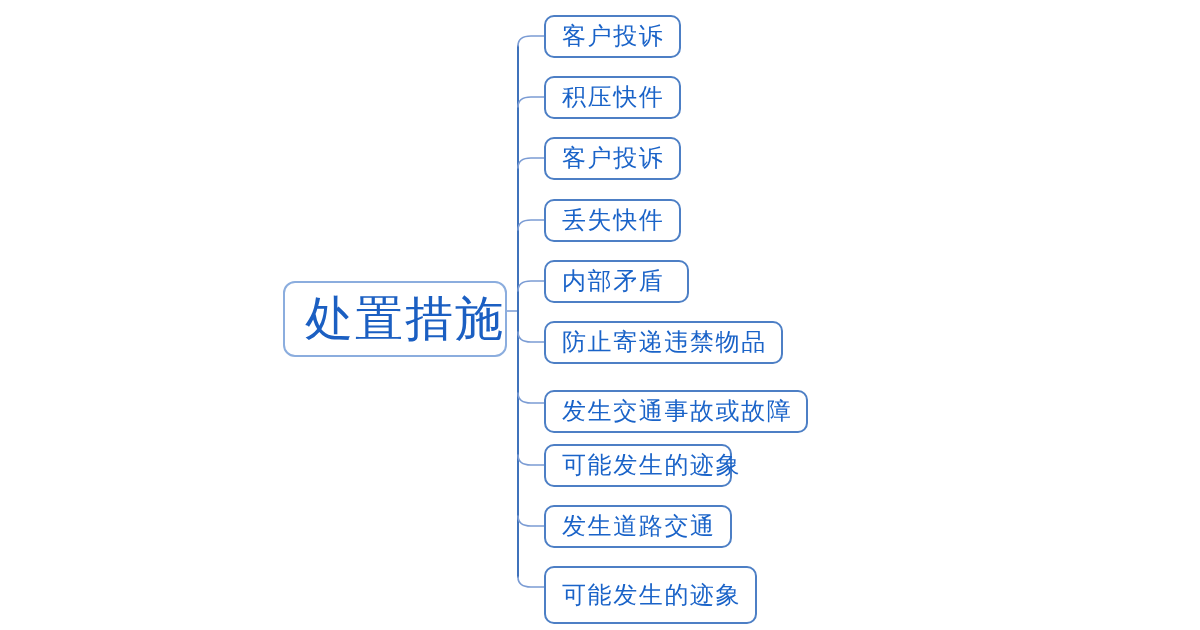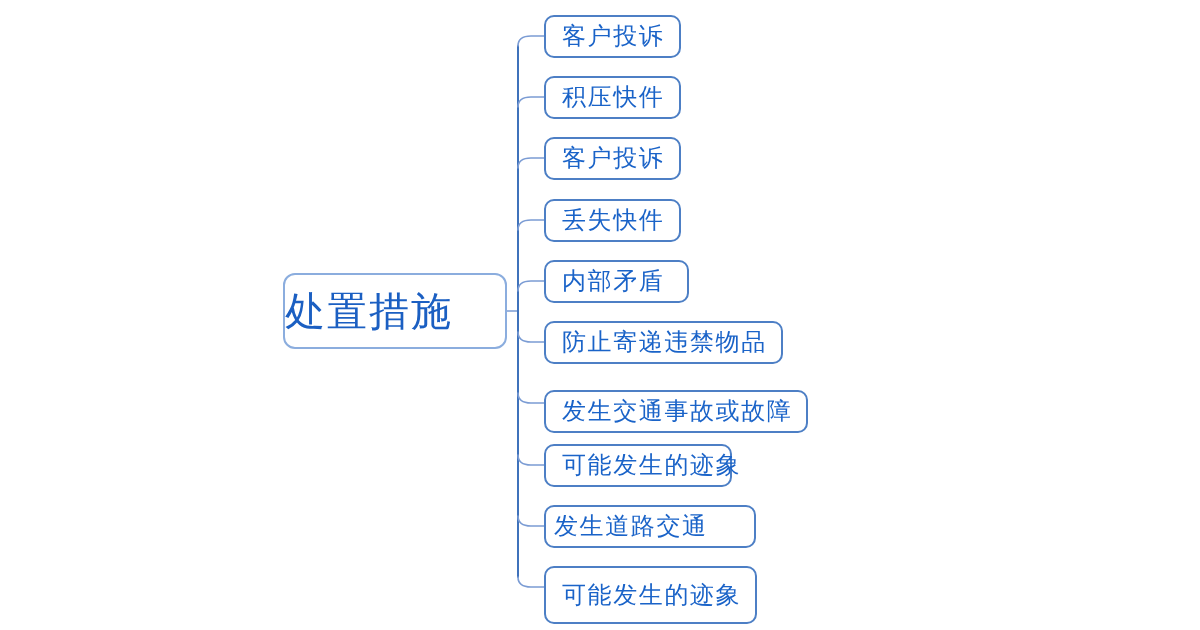--- a/index.html
+++ b/index.html
@@ -16,24 +16,25 @@
     box-sizing:border-box;
     display:flex;
     align-items:center;
     background:#ffffff;
     white-space:nowrap;
     cursor:default;
   }
   .root-node{
     border:2px solid var(--root-border,#8badde);
     border-radius:12px;
-    justify-content:flex-start;
-    font-size:40px;
+    justify-content:flex-end;
+    font-size:48px;
     letter-spacing:2px;
     color:var(--root-text,#1b5fc2);
+    margin-top:8px;
   }
   .child-node{
     border:2px solid var(--child-border,#4d7fc5);
     border-radius:10px;
     padding-left:16px;
     font-size:24px;
     letter-spacing:1.6px;
     color:var(--node-text,#1a63c8);
   }
 </style>
@@ -78,20 +79,20 @@
       </div>
       <div class="node child-node" style="left: 544px; top: 320.5px; width: 239px; height: 43px;">
         <span>防止寄递违禁物品</span>
       </div>
       <div class="node child-node" style="left: 544px; top: 381.5px; width: 264px; height: 43px; margin-top: 8px;">
         <span>发生交通事故或故障</span>
       </div>
       <div class="node child-node" style="left: 544px; top: 443.5px; width: 188px; height: 43px;">
         <span>可能发生的迹象</span>
       </div>
-      <div class="node child-node" style="left: 544px; top: 504.5px; width: 212px; height: 43px; padding-left: 8px;">
+      <div class="node child-node" style="left: 544px; top: 504.5px; width: 188px; height: 43px;">
         <span>发生道路交通</span>
       </div>
       <div class="node child-node" style="left: 544px; top: 565.5px; width: 213px; height: 58px; text-align: center;">
         <span>可能发生的迹象</span>
       </div>
     </div>
 </div>
 
 </body></html>

